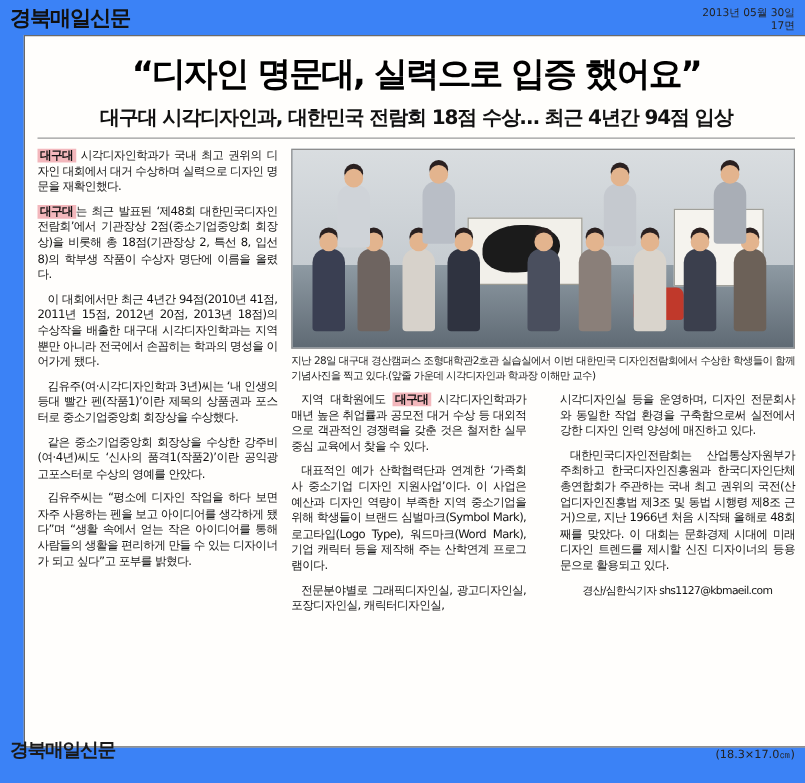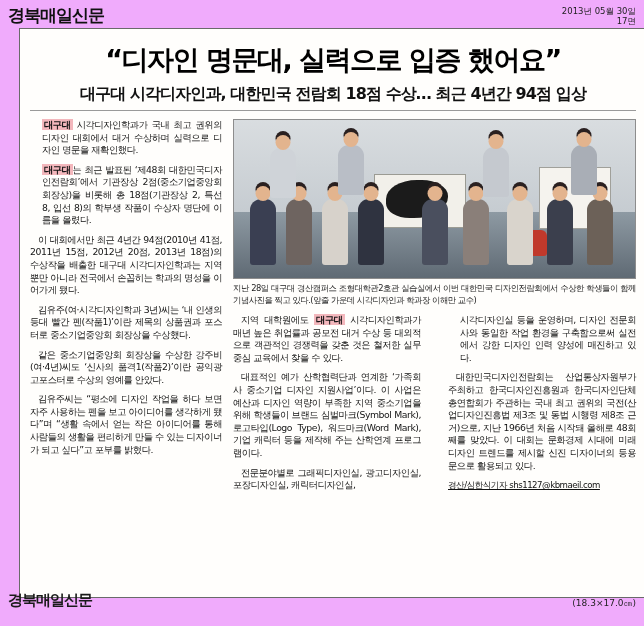--- a/index.html
+++ b/index.html
@@ -11,21 +11,21 @@
     font-family: "Liberation Serif", serif;
     width: 644px;
     height: 626px;
     overflow: hidden;
     position: relative;
   }
   .page {
     width: 644px;
     height: 626px;
     position: relative;
-    background: #f0abfc;
+    background: #3b82f6;
     box-sizing: border-box;
   }
   
   .masthead {
     display: flex;
     align-items: flex-start;
     justify-content: space-between;
     padding: 5px 8px 0 8px;
     height: 26px;
     box-sizing: border-box;
@@ -95,21 +95,21 @@
     line-height: 12.6px;
     color: #141414;
     text-align: justify;
     font-family: "DejaVu Sans", sans-serif;
     letter-spacing: -0.45px;
   }
   .col p {
     margin: 0 0 7px 0;
     text-indent: 8px;
   }
-  .col p.no-indent { text-indent: 0; margin-left: 12px; }
+  .col p.no-indent { text-indent: 0; }
   .lead-tag {
     background: #f3b7bc;
     padding: 0 2px;
     font-weight: bold;
     color: #111;
   }
   
   .photo-wrap {
     width: 403px;
     margin-bottom: 6px;
@@ -160,27 +160,26 @@
   .caption {
     font-family: "DejaVu Sans", sans-serif;
     font-size: 8.4px;
     line-height: 11.5px;
     color: #222;
     letter-spacing: -0.5px;
     margin: 4px 0 8px 0;
     text-align: justify;
   }
   .byline {
-    text-align: left;
+    text-align: center;
     font-family: "DejaVu Sans", sans-serif;
     font-size: 8.6px;
     color: #111;
     letter-spacing: -0.5px;
     margin-top: 6px;
-    text-decoration: underline;
   }
   
   .footer {
     position: absolute;
     left: 8px;
     right: 8px;
     bottom: 16px;
     display: flex;
     justify-content: space-between;
     align-items: flex-end;

